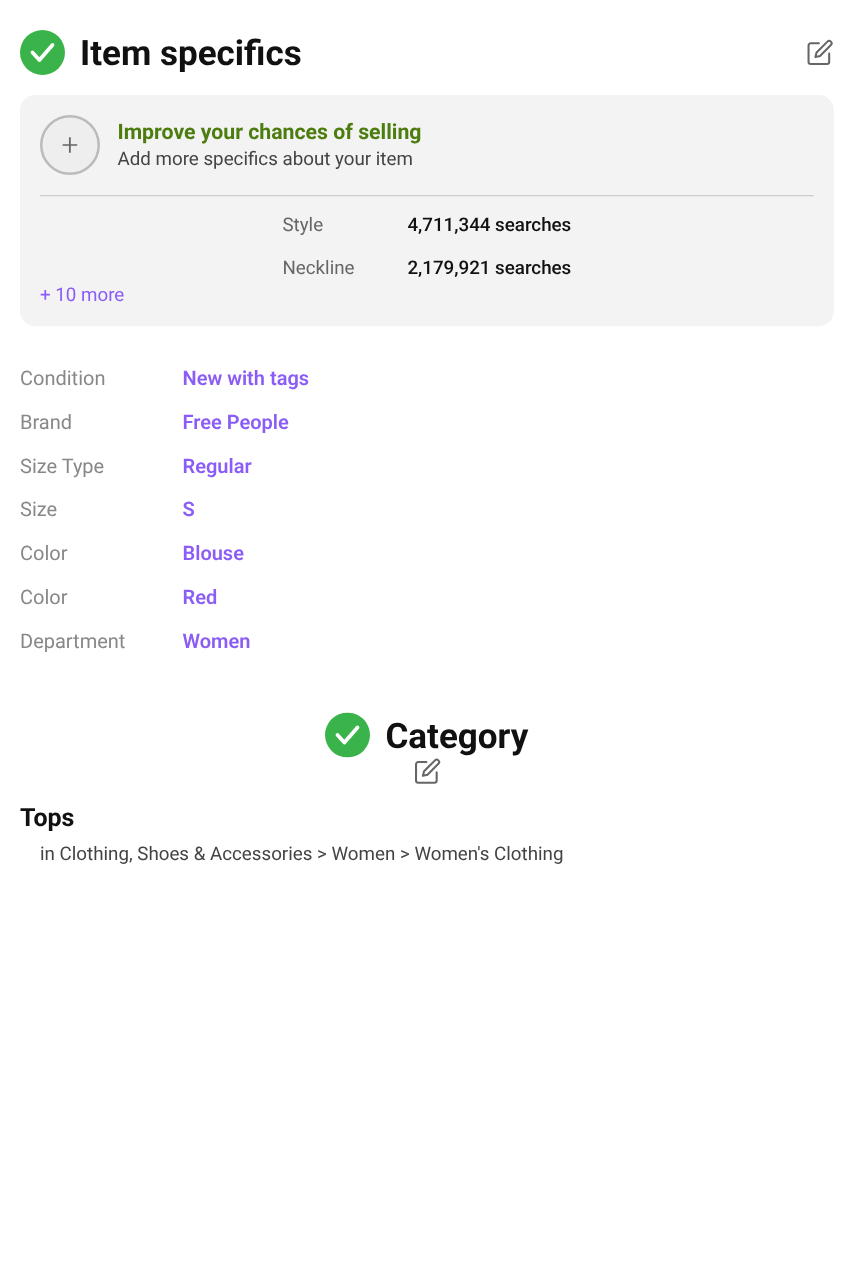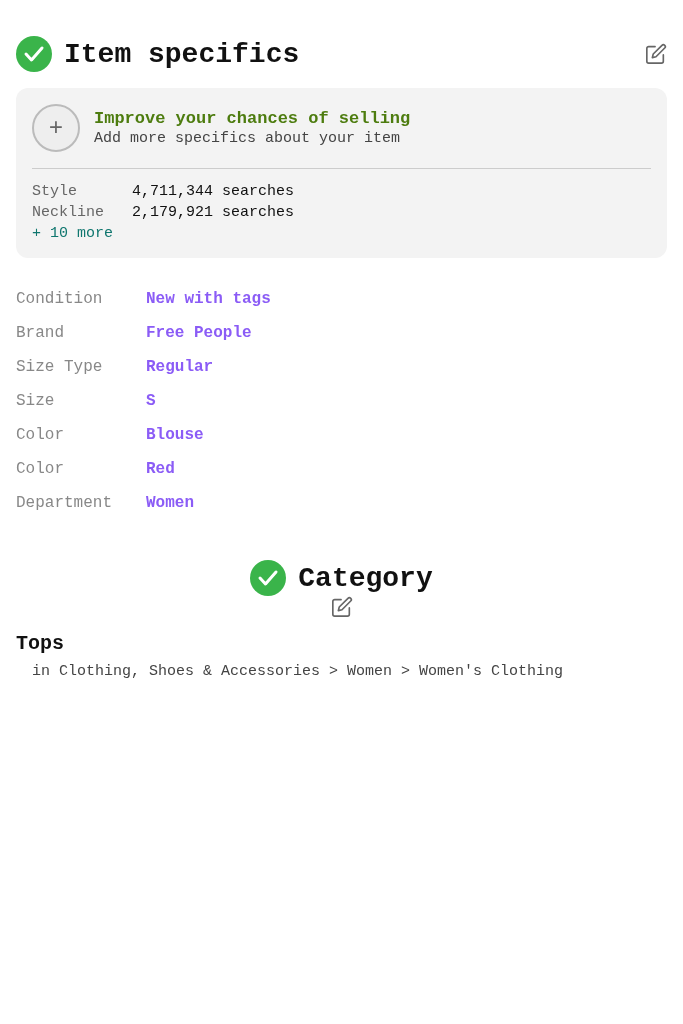--- a/index.html
+++ b/index.html
@@ -10,22 +10,21 @@
 
     body {
       font-family: -apple-system, BlinkMacSystemFont, 'Segoe UI', Roboto, Helvetica, Arial, sans-serif;
       background: #ffffff;
       width: 683px;
       min-height: 1024px;
       color: #111111;
     }
 
     .page-container {
-      padding: 36px 16px;
-      font-family: Liberation Mono, monospace;
+      padding: 24px 16px;
     }
 
     
     .section-header {
       display: flex;
       align-items: center;
       justify-content: space-between;
       margin-bottom: 16px;
     }
 
@@ -92,21 +91,22 @@
 
     .divider {
       height: 1px;
       background: #cccccc;
       margin-bottom: 14px;
     }
 
     .search-stats {
       display: flex;
       flex-direction: column;
-      gap: 4px;
+      gap: 16px;
+      align-items: center;
     }
 
     .search-stat-row {
       display: flex;
       align-items: center;
     }
 
     .search-stat-label {
       font-size: 15px;
       color: #666666;
@@ -115,21 +115,21 @@
     }
 
     .search-stat-value {
       font-size: 15px;
       color: #111111;
       font-weight: 500;
     }
 
     .more-link {
       font-size: 15px;
-      color: #0f766e;
+      color: #8b5cf6;
       margin-top: 4px;
       cursor: pointer;
     }
 
     
     .specifics-list {
       margin-bottom: 40px;
     }
 
     .specific-row {

